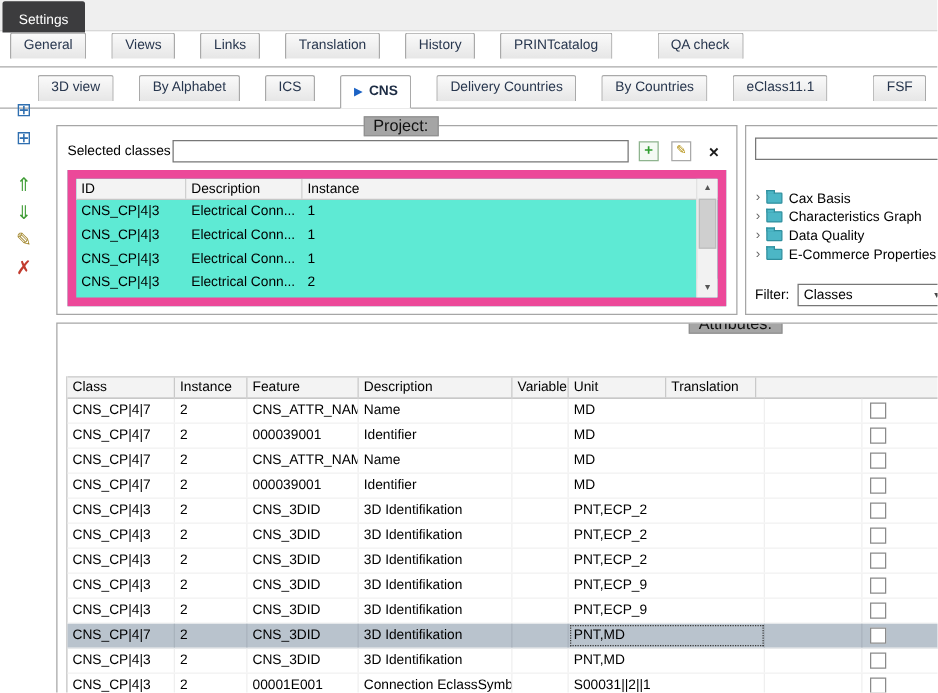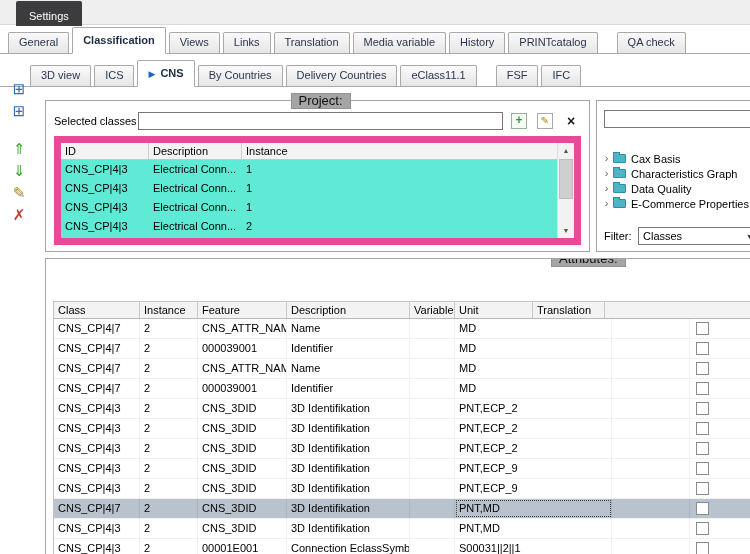--- a/index.html
+++ b/index.html
@@ -2,24 +2,24 @@
 <html><head>
 <meta charset="utf-8">
 <style>
   html,body{margin:0;padding:0}
   body{
     width:750px;height:554px;position:relative;overflow:hidden;
     font-family:"Liberation Sans","DejaVu Sans",sans-serif;font-size:11px;color:#000;background:#fff;
   }
   
   .titlebar{position:absolute;left:0;top:0;width:100%;height:24px;background:#efefef;border-bottom:1px solid #d8d8d8}
-  .settings-tab{position:absolute;left:16px;top:1px;height:22px;line-height:22px;padding:4px 13px;
+  .settings-tab{position:absolute;left:2px;top:1px;height:22px;line-height:22px;padding:4px 13px;
     background:#3c3c3e;color:#fff;border-radius:2px 2px 0 0;cursor:pointer}
   
-  .tabstrip{position:absolute;left:0;right:0;display:flex;align-items:flex-end;gap:3px;border-bottom:1px solid #a9a9a9;background:#fff}
+  .tabstrip{position:absolute;left:0;right:0;display:flex;gap:20px;border-bottom:1px solid #a9a9a9;background:#fff}
   .tabs-main{top:26px;height:27px;padding-left:8px}
   .tabs-sub{top:60px;height:26px;padding-left:30px}
   .tab{height:20px;line-height:19px;padding:0 10px;background:linear-gradient(#fafafa,#e6e6e6);
     border:1px solid #a9a9a9;border-bottom:none;border-radius:2px 2px 0 0;color:#27364e;
     white-space:nowrap;cursor:pointer;position:relative}
   .tab.active{background:#fff;height:25px;line-height:24px;font-weight:bold;margin-bottom:-1px;border-bottom:1px solid #fff;z-index:3;color:#1d2c44}
   .tab.gap{margin-left:16px}
   .tab .play{color:#1b62c4;font-size:9px;margin-right:5px}
   
   .left-toolbar{position:absolute;left:5px;top:80px;width:28px;display:flex;flex-direction:column;align-items:center}
@@ -90,39 +90,33 @@
 <div class="titlebar">
   <div class="settings-tab">Settings</div>
 </div>
 
 <div class="tabstrip tabs-main">
 
     <div class="tab">
       <span class="tab-label">General</span>
     </div>
 
-    <div class="tab active">
-      <span class="tab-label">Classification</span>
-    </div>
 
     <div class="tab">
       <span class="tab-label">Views</span>
     </div>
 
     <div class="tab">
       <span class="tab-label">Links</span>
     </div>
 
     <div class="tab">
       <span class="tab-label">Translation</span>
     </div>
 
-    <div class="tab">
-      <span class="tab-label">Media variable</span>
-    </div>
 
     <div class="tab">
       <span class="tab-label">History</span>
     </div>
 
     <div class="tab">
       <span class="tab-label">PRINTcatalog</span>
     </div>
 
     <div class="tab gap">
@@ -130,36 +124,39 @@
     </div>
 
 </div>
 
 <div class="tabstrip tabs-sub">
 
     <div class="tab">
       <span class="tab-label">3D view</span>
     </div>
 
+    <div class="tab">
+      <span class="tab-label">By Alphabet</span>
+    </div>
 
 
     <div class="tab">
       <span class="tab-label">ICS</span>
     </div>
 
     <div class="tab active">
       <span class="play">▶</span><span class="tab-label">CNS</span>
     </div>
 
     <div class="tab">
+      <span class="tab-label">Delivery Countries</span>
+    </div>
+
+    <div class="tab">
       <span class="tab-label">By Countries</span>
-    </div>
-
-    <div class="tab">
-      <span class="tab-label">Delivery Countries</span>
     </div>
 
     <div class="tab">
       <span class="tab-label">eClass11.1</span>
     </div>
 
     <div class="tab gap">
       <span class="tab-label">FSF</span>
     </div>
 

